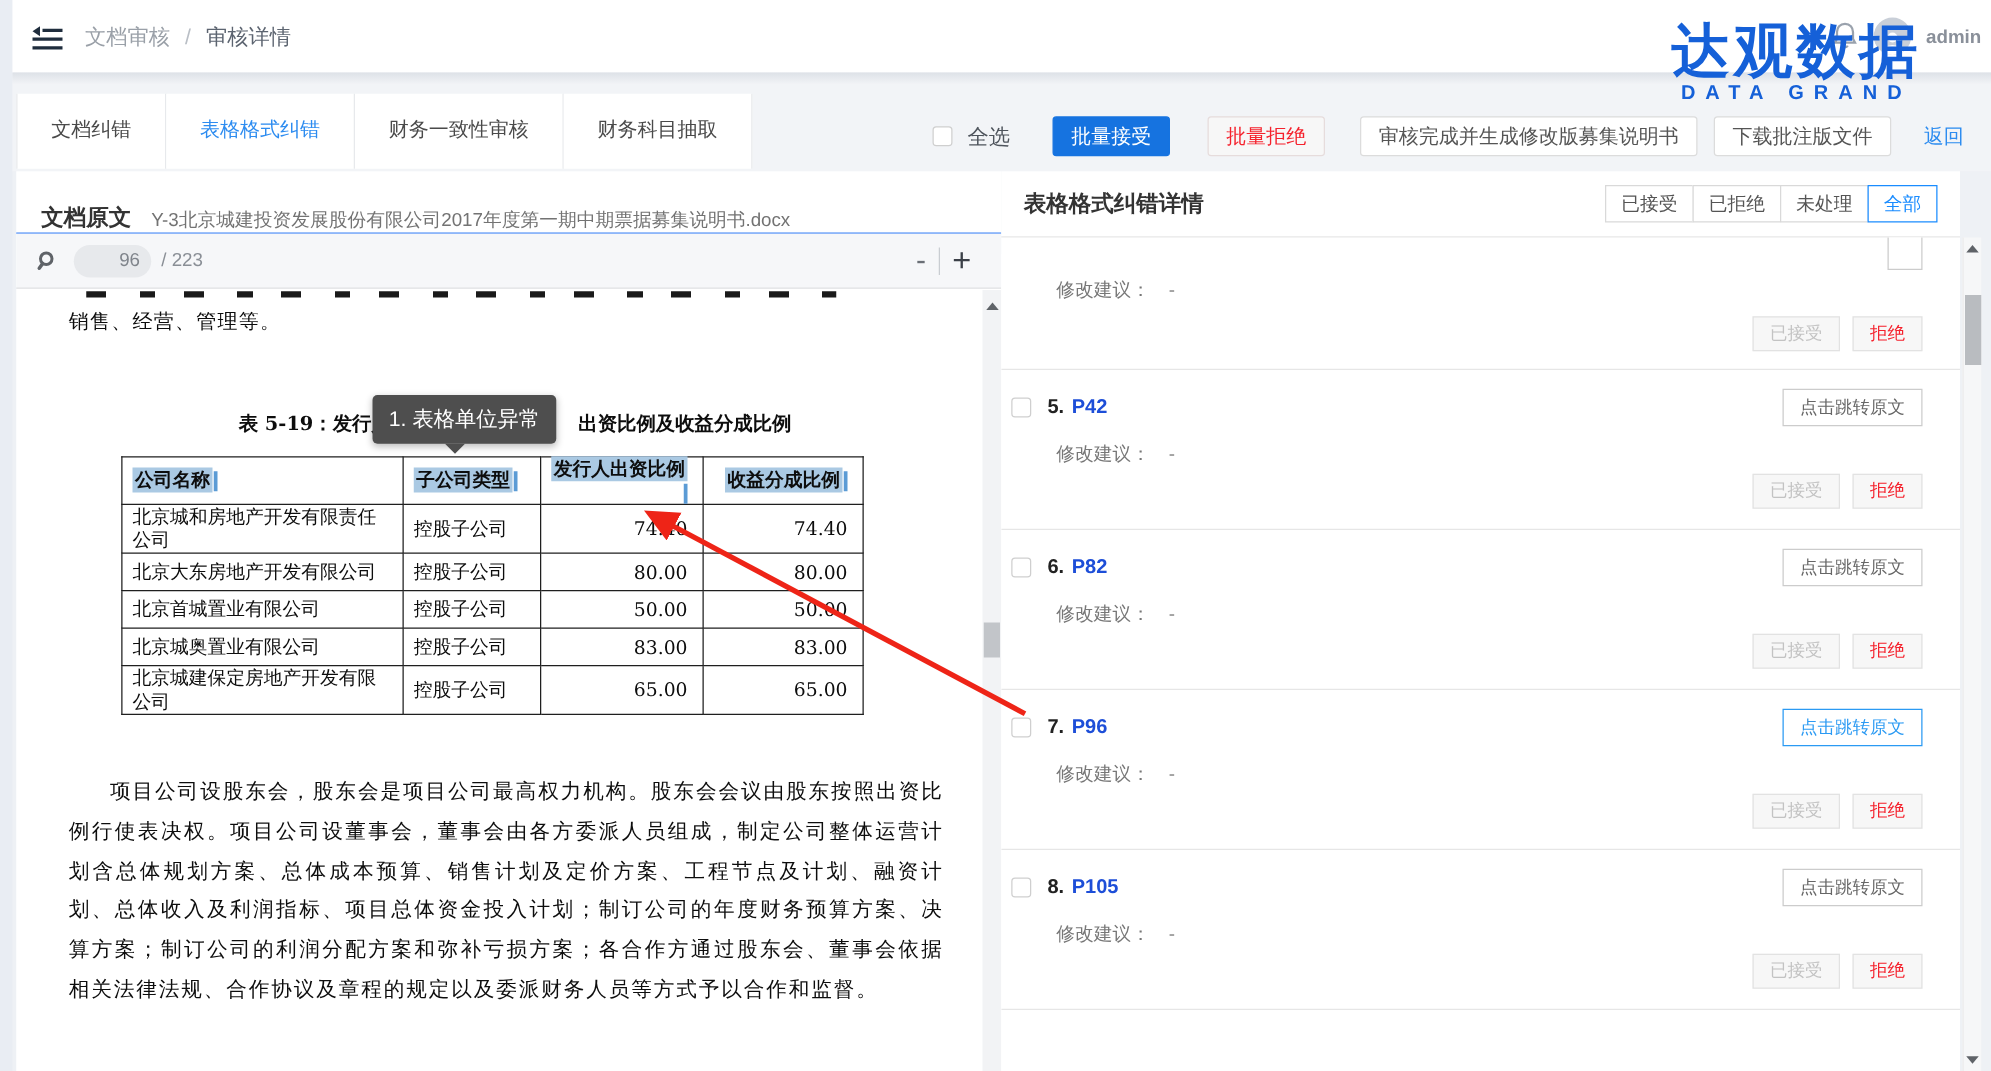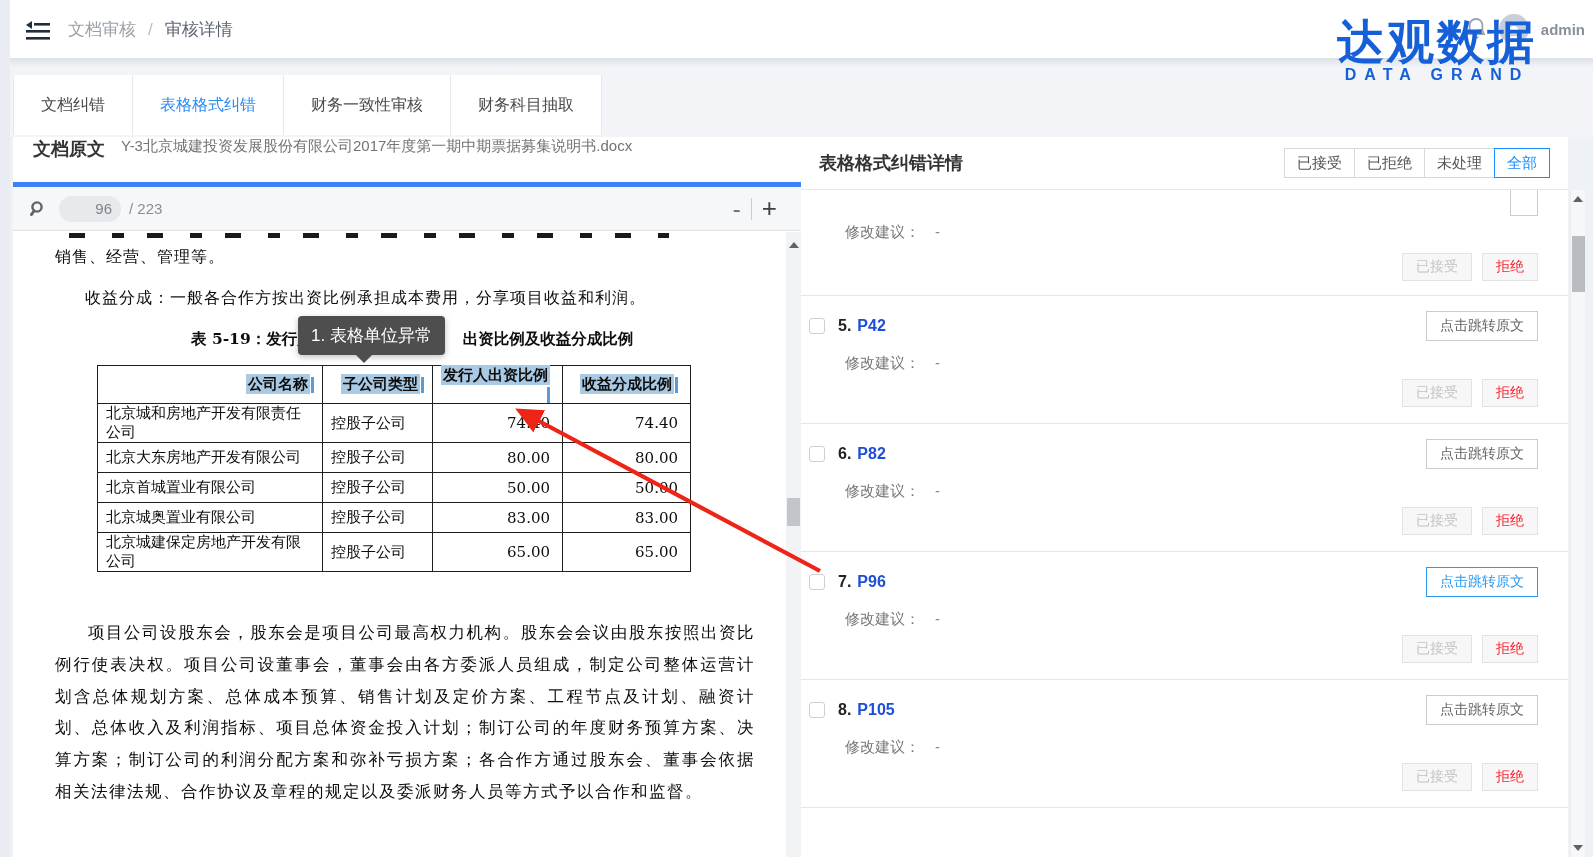--- a/index.html
+++ b/index.html
@@ -23,35 +23,35 @@
   .brand-logo { position:absolute; right:56px; top:4px; z-index:60; text-align:center; color:#1560d8; pointer-events:none;margin-top:12px; }
   .logo-cn { font-size:47px; font-weight:bold; letter-spacing:3px; line-height:52px; font-family:"DejaVu Sans",sans-serif; }
   .logo-en { font-size:16px; font-weight:bold; letter-spacing:8px; margin-top:-2px; }
 
   
   .tabbar { position:absolute; left:10px; top:67px; right:0; height:70px; background:#f2f4f7; }
   .tabs { position:absolute; left:3px; top:8px; height:60px; display:flex; }
   .tab { height:60px; line-height:60px; padding:0 27px; background:#fff; font-size:16px; color:#4a4a4a;
          border-right:1px solid #e7e9ec; cursor:pointer; }
   .tab:first-child { border-left:1px solid #e7e9ec; }
-  .tab.active { color:#2d8cf0; }
+  .tab.active { color:#2d8cf0;font-family:Liberation Mono, monospace; }
   .actions { position:absolute; left:736px; top:26px; height:32px; display:flex; align-items:center; }
   .cb { width:16px; height:16px; background:#fff; border:1px solid #cfcfcf; border-radius:3px; cursor:pointer; flex:0 0 auto; }
   .select-all-label { font-size:17px; color:#4e545c; margin:0 0 0 12px; }
   .btn { height:32px; border:1px solid #dcdcdc; background:#fff; color:#555; border-radius:3px;
          font-size:16px; padding:0 14px; cursor:pointer; font-family:inherit; white-space:nowrap; }
   .btn-primary { background:#1673e0; border-color:#1673e0; color:#fff; margin-left:34px; }
   .btn-danger  { background:#f7f7f7; color:#f5222d; border-color:#e6dcdc; margin-left:30px; }
   .btn-finish  { margin-left:28px; }
   .btn-download{ margin-left:13px; }
   .btn-back { border:none; background:transparent; color:#2d8cf0; margin-left:12px; }
 
   
   .doc-panel { position:absolute; left:13px; top:137px; width:788px; height:720px; background:#fff; }
-  .doc-head { height:50px; display:flex; align-items:flex-start; padding:0 20px; border-bottom:5px solid #3b82f6; }
+  .doc-head { height:50px; display:flex; align-items:flex-end; padding:0 20px; border-bottom:1px solid #3b82f6; }
   .doc-title { font-size:18px; font-weight:bold; color:#333; margin-right:16px; white-space:nowrap; }
   .doc-filename { font-size:15px; color:#737373; white-space:nowrap; overflow:hidden; }
   .doc-toolbar { height:44px; background:#f6f7f9; border-bottom:1px solid #dfe1e4; display:flex; align-items:center; padding:0 16px; position:relative; }
   .page-input { width:62px; height:26px; background:#e7e9ec; border:none; border-radius:13px; color:#7f848b;
                 font-size:15px; text-align:right; padding-right:9px; margin:0 8px 0 12px; font-family:inherit; }
   .page-total { color:#8a8f96; font-size:15px; }
   .zoom-ctl { position:absolute; right:14px; display:flex; align-items:center; }
   .zoom-minus { font-size:24px; color:#6a6f76; cursor:pointer; padding:0 10px; }
   .zoom-div { width:1px; height:22px; background:#c9cdd2; }
   .zoom-plus { font-size:26px; color:#3b4048; cursor:pointer; padding:0 10px; }
@@ -64,21 +64,21 @@
   .caption { position:absolute; top:98px; left:178px; font-size:15.5px; font-weight:bold; display:flex; white-space:nowrap; }
   .caption-gap { display:inline-block; width:150px; }
   .anomaly-tooltip { position:absolute; top:85px; left:285px; z-index:30; background:#4e4e4e; color:#fff;
                      font-family:"Liberation Sans",sans-serif; font-size:17px; padding:8px 13px; border-radius:4px;
                      box-shadow:0 2px 6px rgba(0,0,0,.25); white-space:nowrap; }
   .anomaly-tooltip::after { content:""; position:absolute; left:58px; bottom:-8px; border:8px solid transparent;
                      border-top-color:#4e4e4e; border-bottom:none; }
 
   table.doc-table { position:absolute; top:134px; left:84px; border-collapse:collapse; font-size:15px; }
   .doc-table th, .doc-table td { border:1px solid #1f1f1f; height:30px; padding:0 8px; font-weight:normal; }
-  .doc-table th { text-align:right; font-weight:bold; }
+  .doc-table th { text-align:left; font-weight:bold; }
   .doc-table .c1 { width:225px; }
   .doc-table .c2 { width:110px; }
   .doc-table .c3 { width:130px; text-align:right; padding-right:12px; }
   .doc-table .c4 { width:128px; text-align:right; padding-right:12px; }
   .hl { background:#aac9e3; padding:1px 2px; }
   .cursor-bar { display:inline-block; width:3px; height:16px; background:#5b9bd5; vertical-align:middle; margin-left:1px; }
 
   .doc-para { position:absolute; top:386px; left:42px; right:46px; font-size:16.5px; line-height:31.8px;
               text-align:justify; text-indent:2em; letter-spacing:1.5px; }
 
@@ -169,20 +169,29 @@
   <div class="logo-en">DATA GRAND</div>
 </div>
 
 <div class="tabbar">
   <div class="tabs">
     <div class="tab">文档纠错</div>
     <div class="tab active">表格格式纠错</div>
     <div class="tab">财务一致性审核</div>
     <div class="tab">财务科目抽取</div>
   </div>
+  <div class="actions">
+    <span class="cb"></span>
+    <span class="select-all-label">全选</span>
+    <button class="btn btn-primary">批量接受</button>
+    <button class="btn btn-danger">批量拒绝</button>
+    <button class="btn btn-finish">审核完成并生成修改版募集说明书</button>
+    <button class="btn btn-download">下载批注版文件</button>
+    <button class="btn btn-back">返回</button>
+  </div>
 </div>
 
 <div class="doc-panel">
   <div class="doc-head">
     <span class="doc-title">文档原文</span>
     <span class="doc-filename">Y-3北京城建投资发展股份有限公司2017年度第一期中期票据募集说明书.docx</span>
   </div>
   <div class="doc-toolbar">
     <span>
       <svg class="icon-svg" width="18" height="18" viewBox="0 0 18 18">
@@ -195,21 +204,20 @@
     <span class="zoom-ctl">
       <span class="zoom-minus">-</span>
       <span class="zoom-div"></span>
       <span class="zoom-plus">+</span>
     </span>
   </div>
 
   <div class="doc-body">
     <div class="cut-line"></div>
     <div class="p-line1">销售、经营、管理等。</div>
-    <div class="p-line2">收益分成：一般各合作方按出资比例承担成本费用，分享项目收益和利润。</div>
 
     <div class="caption">
       <span>表 5-19：发行人</span>
         <span class="caption-gap"></span>
         <span>出资比例及收益分成比例</span>
     </div>
 
     <table class="doc-table">
       <thead>
         <tr>

